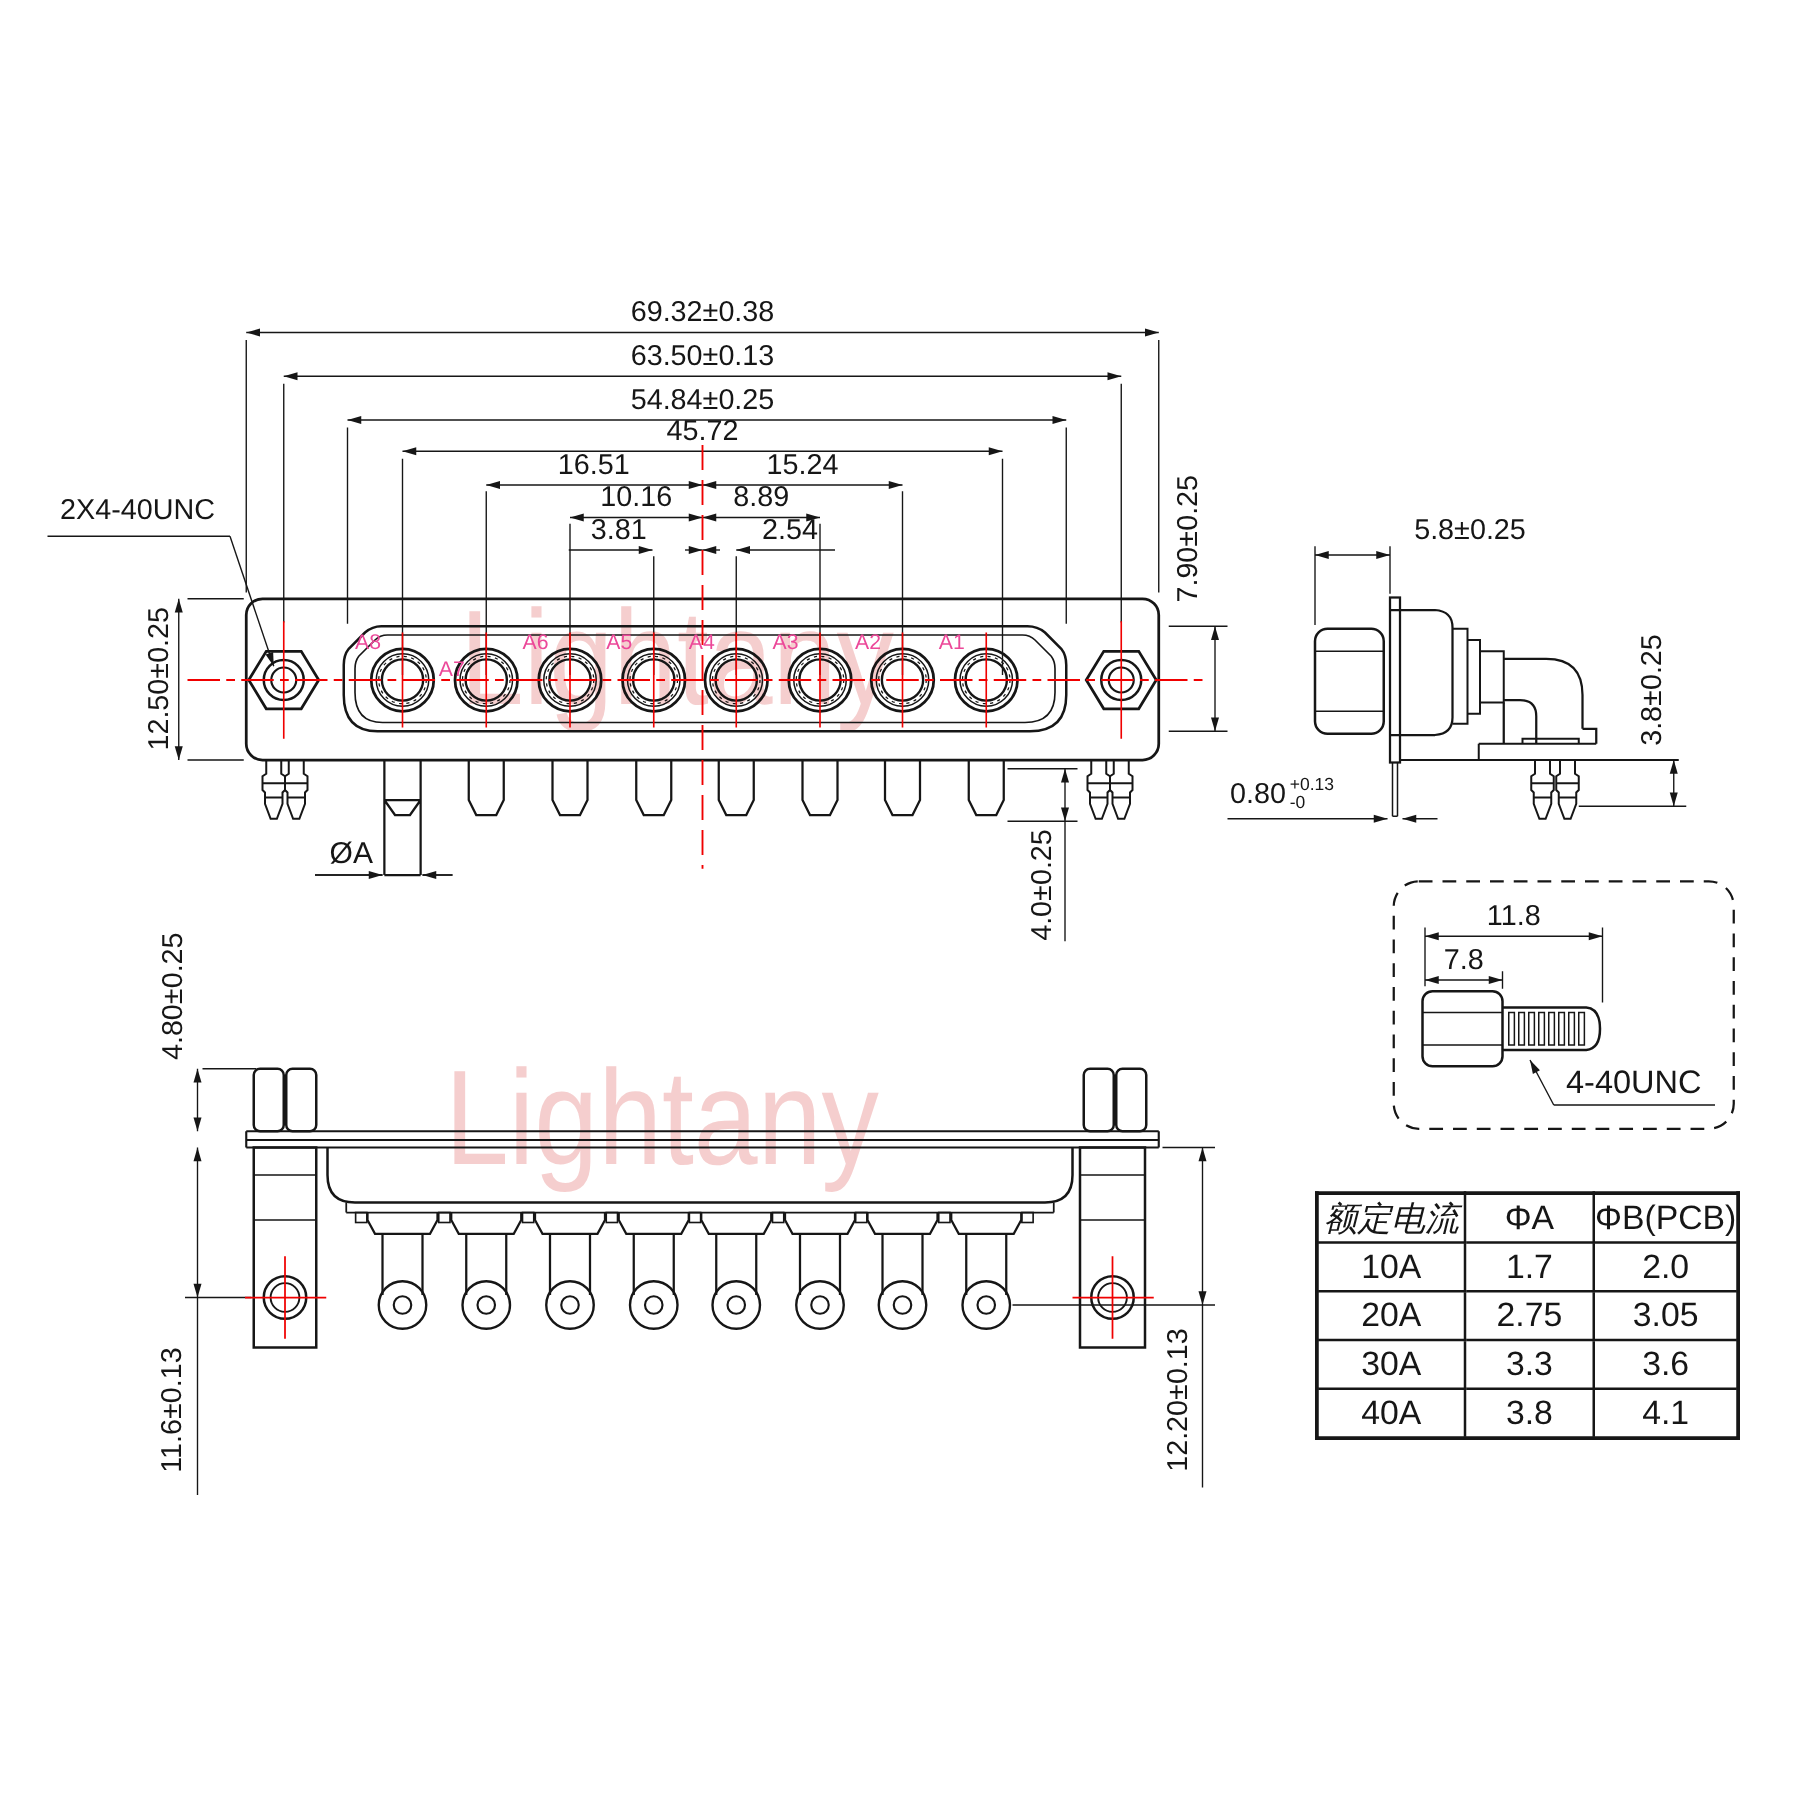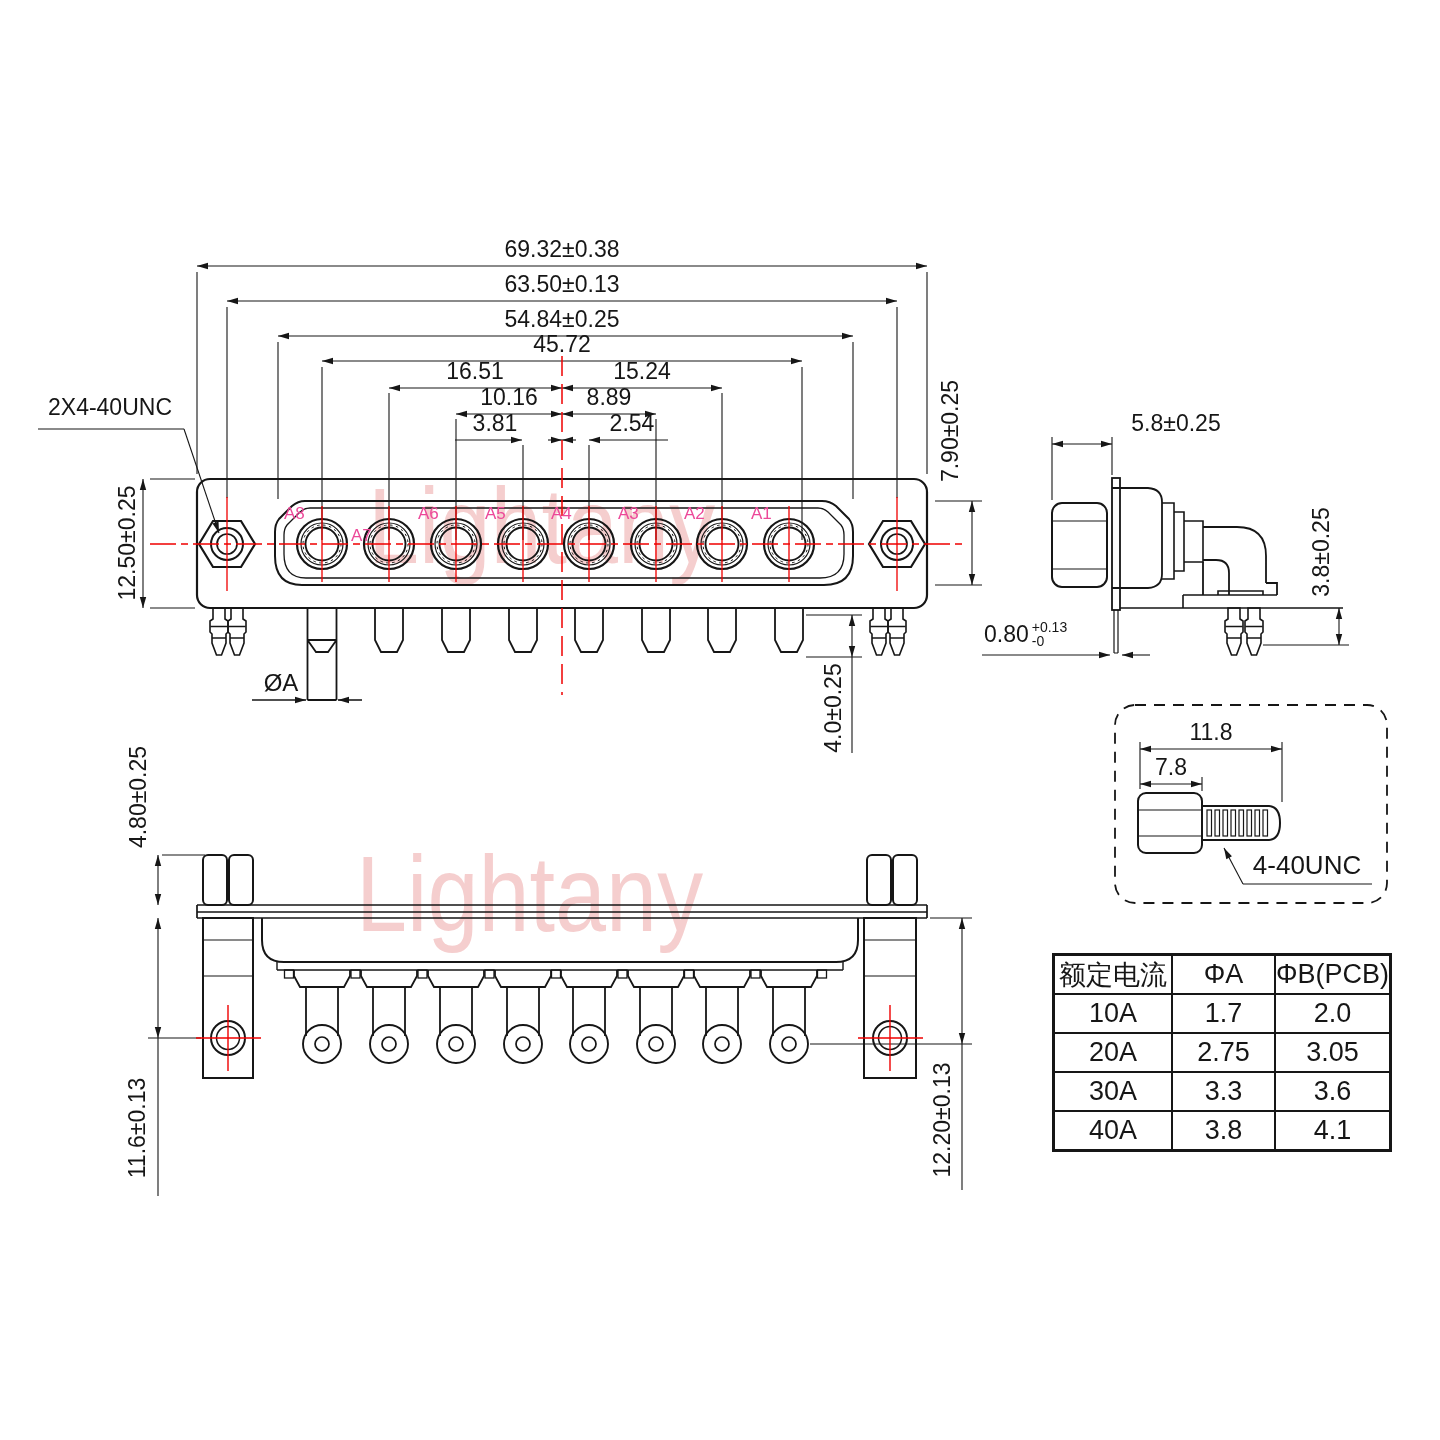--- a/index.html
+++ b/index.html
@@ -278,21 +278,21 @@
   <span class="vtext" style="left:942px;top:1120px;">12.20±0.13</span>
 
   <span class="htext" style="left:1211px;top:746px;">11.8</span>
   <span class="htext" style="left:1171px;top:781px;">7.8</span>
   <span class="htext" style="left:1307px;top:881px;font-size:26px;">4-40UNC</span>
 
   <div id="spec">
     <table>
       <tbody>
           <tr>
-        <td style="width:116px;">额定电流</td>
+        <td style="width:116px;font-style:italic;">额定电流</td>
         <td style="width:101px;">ΦA</td>
         <td style="width:109px;">ΦB(PCB)</td>
       </tr>
       <tr>
         <td>10A</td>
         <td>1.7</td>
         <td>2.0</td>
       </tr>
       <tr>
         <td>20A</td>

